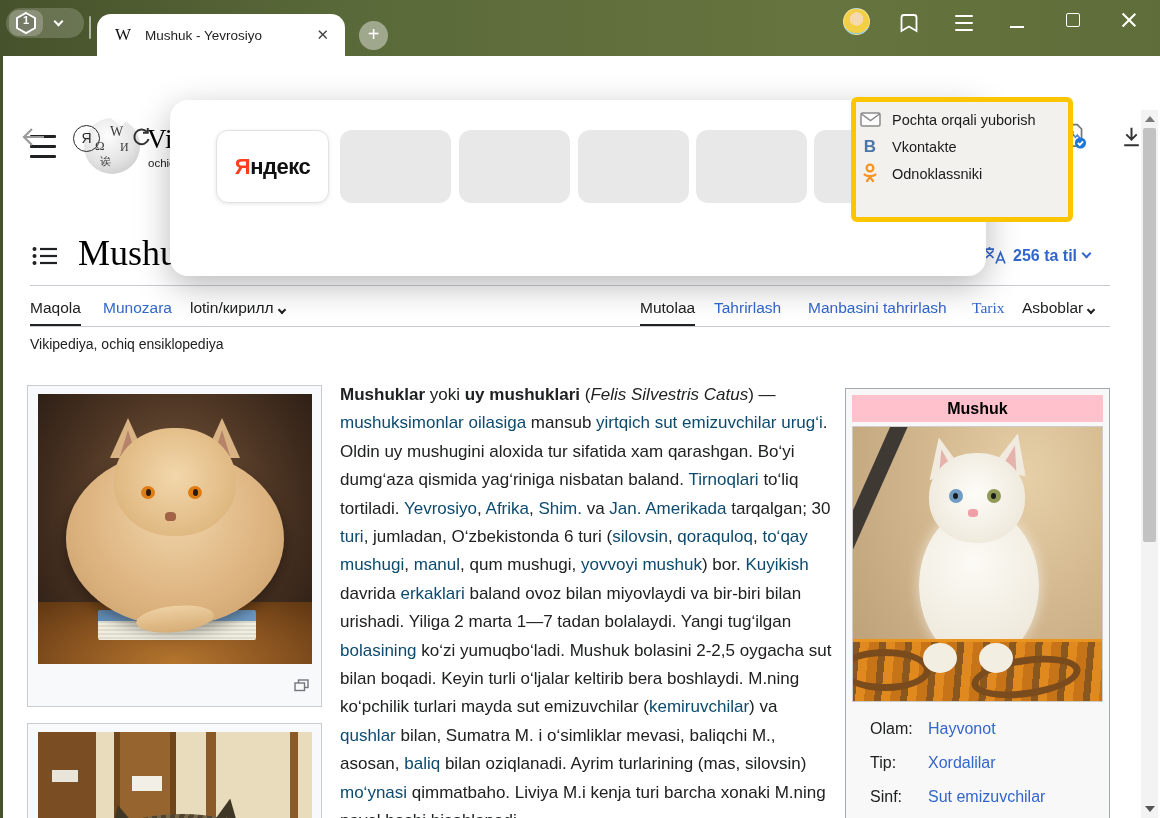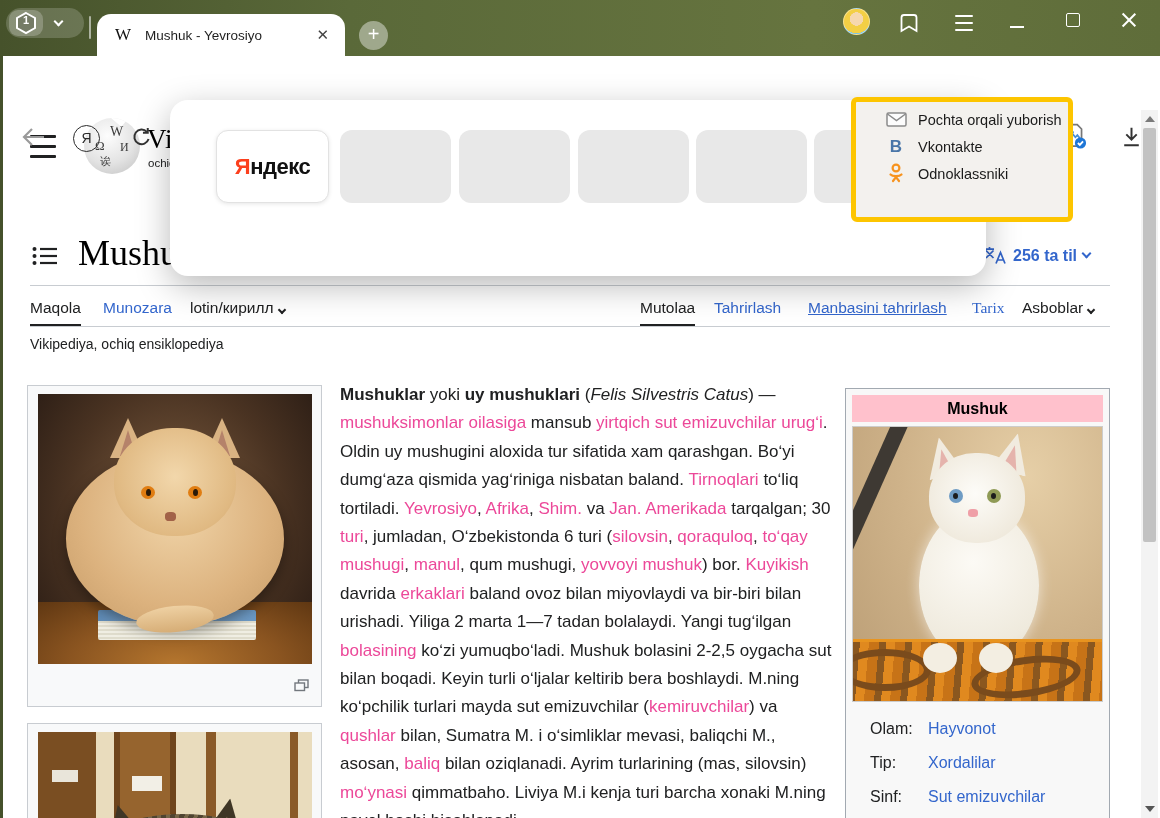--- a/index.html
+++ b/index.html
@@ -62,21 +62,21 @@
     box-shadow:0 1px 4px rgba(0,0,0,0.10); display:flex; align-items:center; justify-content:center;
     font-weight:bold; font-size:22px; color:#111; letter-spacing:-0.5px; }
   .yandex-ya { color:#fc3f1d; }
   .addbtn { position:absolute; left:524px; top:111px; width:241px; height:31px; background:#ececec;
     border-radius:8px; display:flex; align-items:center; justify-content:center; gap:8px;
     font-size:15px; color:#222; }
 
   
   .sharemenu { position:absolute; left:851px; top:97px; width:222px; height:125px;
     background:#f3f1ee; border:5px solid #fdc500; border-radius:6px; z-index:40; padding:4px 0; }
-  .smitem { display:flex; align-items:center; height:27px; padding-left:28px; gap:10px; }
+  .smitem { display:flex; align-items:center; height:27px; padding-left:2px; gap:10px; }
   .smicon { width:24px; display:flex; justify-content:center; align-items:center; }
   .smlabel { font-size:14.5px; color:#1b1b1b; }
   .vk-b { font-weight:bold; font-size:17px; color:#4a76a8; }
 
   
   .page { position:absolute; left:0; top:110px; width:1160px; height:708px; background:#fff; z-index:1;
     color:#202122; }
   .winedge { position:absolute; left:0; top:56px; width:3px; height:762px; background:#45512b; z-index:45; }
   .hamb span { display:block; width:26px; height:3px; background:#202122; margin-bottom:7px; border-radius:1px; }
   .hamb { position:absolute; left:30px; top:25px; }
@@ -97,21 +97,21 @@
     font-size:36px; color:#000; }
   .titleline { position:absolute; left:30px; top:175px; width:1080px; height:1px; background:#c8ccd1; }
   .tabsline { position:absolute; left:30px; top:216px; width:1080px; height:1px; background:#c8ccd1; }
   .wtab { position:absolute; top:189px; height:27px; font-size:15.5px; color:#3366cc; white-space:nowrap; }
   .wtab.dark { color:#202122; }
   .wtab.active { color:#202122; border-bottom:2.5px solid #202122; }
   .wtab .chev { width:6px; height:6px; margin-left:5px; }
   .wsubtitle { position:absolute; left:30px; top:226px; font-size:14px; color:#202122; }
 
   .para { position:absolute; left:340px; top:271px; width:493px; font-size:17px; line-height:28.4px; color:#202122; }
-  .seg-b { font-weight:bold; } .seg-i { font-style:italic; } .seg-a { color:#ec4899; text-decoration:none; }
+  .seg-b { font-weight:bold; } .seg-i { font-style:italic; } .seg-a { color:#0c4a6e; text-decoration:none; }
 
   
   .fig { position:absolute; border:1px solid #c8ccd1; background:#f8f9fa; }
   .fig1 { left:27px; top:275px; width:295px; height:322px; }
   .fig2 { left:27px; top:613px; width:295px; height:170px; }
   .figimg { position:absolute; left:10px; top:8px; width:274px; overflow:hidden; }
   .img1 { height:270px; background:radial-gradient(ellipse at 50% 42%, #7d5d40 0%, #4a3322 55%, #241812 100%); }
   .img2 { height:160px; background:#e9dcbd; }
   .enlarge { position:absolute; right:12px; bottom:10px; }
   
@@ -287,21 +287,21 @@
       <span class="chev chev-blue"></span>
     </div>
 
     <div class="titleline"></div>
 
     <span class="wtab active" style="left:30px;">Maqola</span>
     <span class="wtab" style="left:103px;text-align:center;">Munozara</span>
     <span class="wtab dark" style="left:190px;"><span>lotin/кирилл</span><span class="chev chev-dark"></span></span>
     <span class="wtab active" style="left:640px;">Mutolaa</span>
     <span class="wtab" style="left:714px;">Tahrirlash</span>
-    <span class="wtab" style="left:808px;text-decoration:underline;">Manbasini tahrirlash</span>
+    <span class="wtab" style="left:808px;">Manbasini tahrirlash</span>
     <span class="wtab" style="left:972px;font-family:Liberation Serif, serif;">Tarix</span>
     <span class="wtab dark" style="left:1022px;"><span>Asboblar</span><span class="chev chev-dark"></span></span>
     <div class="tabsline"></div>
 
     <div class="wsubtitle">Vikipediya, ochiq ensiklopediya</div>
 
     <div class="para"><span class="seg-b">Mushuklar</span><span class="seg-p"> yoki </span><span class="seg-b">uy mushuklari</span><span class="seg-p"> (</span><span class="seg-i">Felis Silvestris Catus</span><span class="seg-p">) — </span><a class="seg-a">mushuksimonlar oilasiga</a><span class="seg-p"> mansub </span><a class="seg-a">yirtqich sut emizuvchilar urugʻi</a><span class="seg-p">. Oldin uy mushugini aloxida tur sifatida xam qarashgan. Boʻyi dumgʻaza qismida yagʻriniga nisbatan baland. </span><a class="seg-a">Tirnoqlari</a><span class="seg-p"> toʻliq tortiladi. </span><a class="seg-a">Yevrosiyo</a><span class="seg-p">, </span><a class="seg-a">Afrika</a><span class="seg-p">, </span><a class="seg-a">Shim.</a><span class="seg-p"> va </span><a class="seg-a">Jan. Amerikada</a><span class="seg-p"> tarqalgan; 30 </span><a class="seg-a">turi</a><span class="seg-p">, jumladan, Oʻzbekistonda 6 turi (</span><a class="seg-a">silovsin</a><span class="seg-p">, </span><a class="seg-a">qoraquloq</a><span class="seg-p">, </span><a class="seg-a">toʻqay mushugi</a><span class="seg-p">, </span><a class="seg-a">manul</a><span class="seg-p">, qum mushugi, </span><a class="seg-a">yovvoyi mushuk</a><span class="seg-p">) bor. </span><a class="seg-a">Kuyikish</a><span class="seg-p"> davrida </span><a class="seg-a">erkaklari</a><span class="seg-p"> baland ovoz bilan miyovlaydi va bir-biri bilan urishadi. Yiliga 2 marta 1—7 tadan bolalaydi. Yangi tugʻilgan </span><a class="seg-a">bolasining</a><span class="seg-p"> koʻzi yumuqboʻladi. Mushuk bolasini 2-2,5 oygacha sut bilan boqadi. Keyin turli oʻljalar keltirib bera boshlaydi. M.ning koʻpchilik turlari mayda sut emizuvchilar (</span><a class="seg-a">kemiruvchilar</a><span class="seg-p">) va </span><a class="seg-a">qushlar</a><span class="seg-p"> bilan, Sumatra M. i oʻsimliklar mevasi, baliqchi M., asosan, </span><a class="seg-a">baliq</a><span class="seg-p"> bilan oziqlanadi. Ayrim turlarining (mas, silovsin) </span><a class="seg-a">moʻynasi</a><span class="seg-p"> qimmatbaho. Liviya M.i kenja turi barcha xonaki M.ning navel boshi hisoblanadi.</span></div>
 
     <div class="fig fig1">
       <div class="figimg img1">

